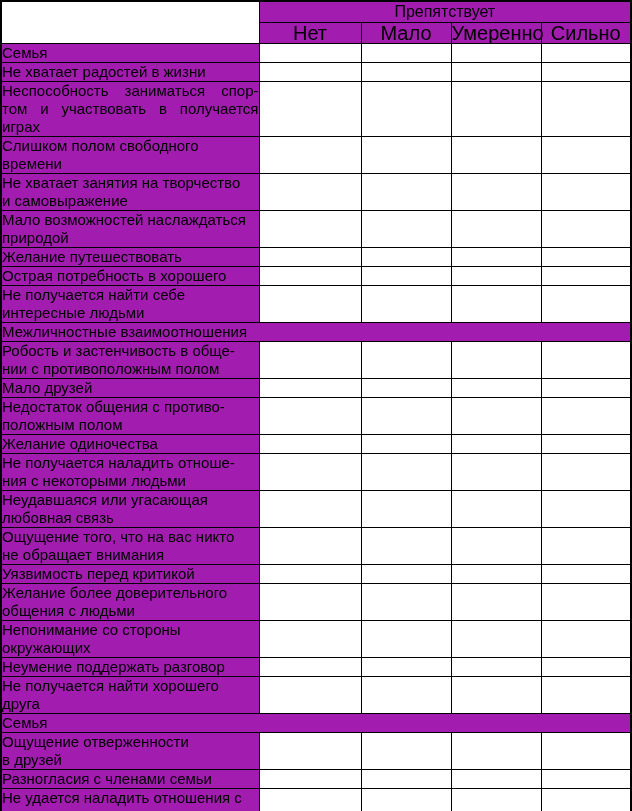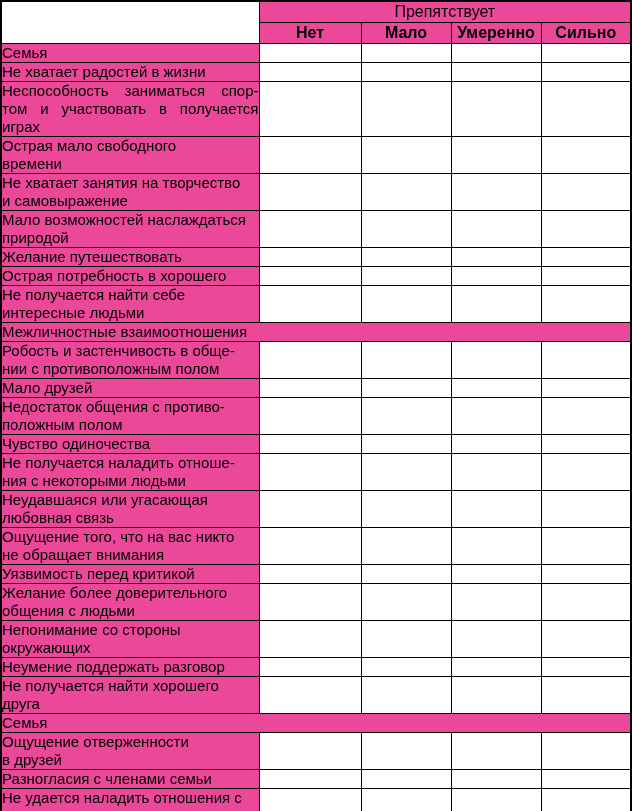--- a/index.html
+++ b/index.html
@@ -3,21 +3,21 @@
 <meta charset="utf-8">
 <style>
   html, body {
     margin: 0;
     padding: 0;
     background: #fff;
   }
   .page {
     width: 632px;
     height: 811px;
-    background: #ec4899;
+    background: #a21caf;
     overflow: hidden;
     box-sizing: border-box;
   }
   table.q-table {
     border-collapse: collapse;
     table-layout: fixed;
     width: 631px;
     font-family: "Liberation Sans", sans-serif;
     font-size: 15px;
     color: #000;
@@ -34,25 +34,25 @@
     background: #fff;
   }
   th.group {
     font-weight: normal;
     text-align: center;
     height: 20px;
     line-height: 20px;
     font-size: 16px;
   }
   th.colh {
-    font-weight: bold;
+    font-weight: normal;
     text-align: center;
     height: 20px;
     line-height: 20px;
-    font-size: 16px;
+    font-size: 20px;
   }
   td.label {
     padding: 0 2px 1px 3px;
   }
   td.label .line {
     line-height: 18px;
     white-space: nowrap;
     overflow: hidden;
   }
   td.label .jline {
@@ -113,21 +113,21 @@
             <div class="line jline">том и участвовать в получается</div>
             <div class="line">играх</div>
           </td>
           <td class="answer"></td>
           <td class="answer"></td>
           <td class="answer"></td>
           <td class="answer"></td>
         </tr>
         <tr>
           <td class="label">
-            <div class="line">Острая мало свободного</div>
+            <div class="line">Слишком полом свободного</div>
             <div class="line">времени</div>
           </td>
           <td class="answer"></td>
           <td class="answer"></td>
           <td class="answer"></td>
           <td class="answer"></td>
         </tr>
         <tr>
           <td class="label">
             <div class="line">Не хватает занятия на творчество</div>
@@ -205,21 +205,21 @@
             <div class="line">Недостаток общения с противо-</div>
             <div class="line">положным полом</div>
           </td>
           <td class="answer"></td>
           <td class="answer"></td>
           <td class="answer"></td>
           <td class="answer"></td>
         </tr>
         <tr>
           <td class="label">
-            <div class="line">Чувство одиночества</div>
+            <div class="line">Желание одиночества</div>
           </td>
           <td class="answer"></td>
           <td class="answer"></td>
           <td class="answer"></td>
           <td class="answer"></td>
         </tr>
         <tr>
           <td class="label">
             <div class="line">Не получается наладить отноше-</div>
             <div class="line">ния с некоторыми людьми</div>

